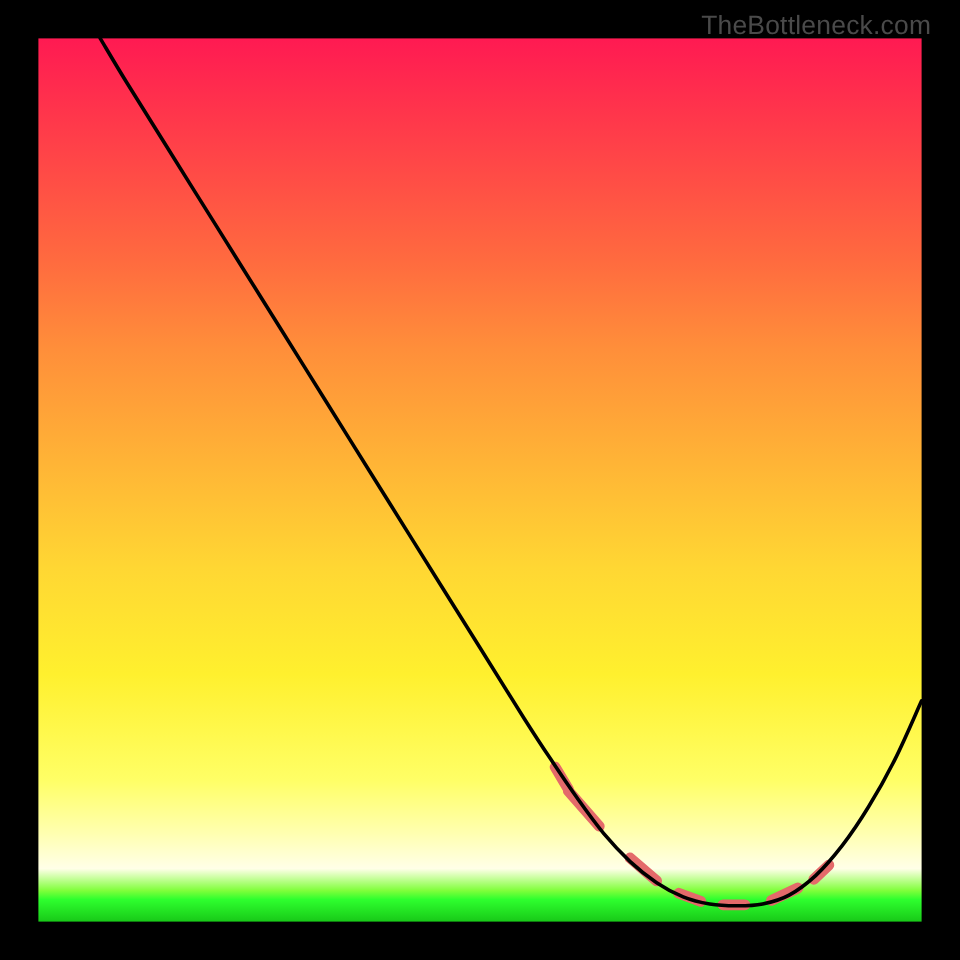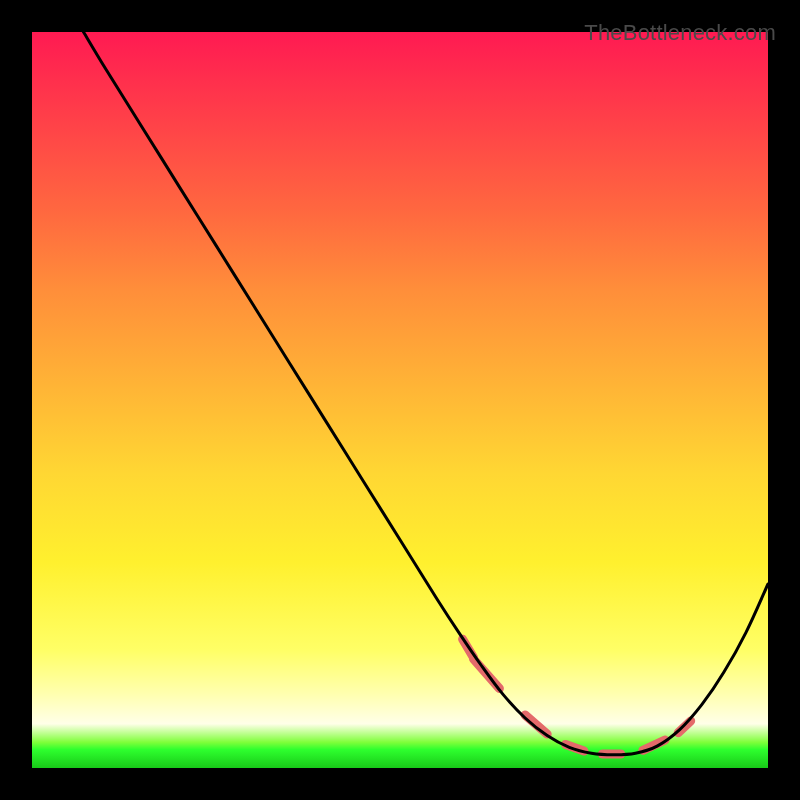--- a/index.html
+++ b/index.html
@@ -47,21 +47,21 @@
   svg.curve {
     position: absolute;
     left: 0;
     top: 0;
     width: 736px;
     height: 736px;
     overflow: visible;
   }
   .watermark {
     position: absolute;
-    top: 20px;
+    top: 8px;
     right: 24px;
     color: #4a4a4a;
     font-size: 22px;
     font-weight: 500;
     letter-spacing: 0.2px;
   }
 </style>
 </head>
 <body>
 

